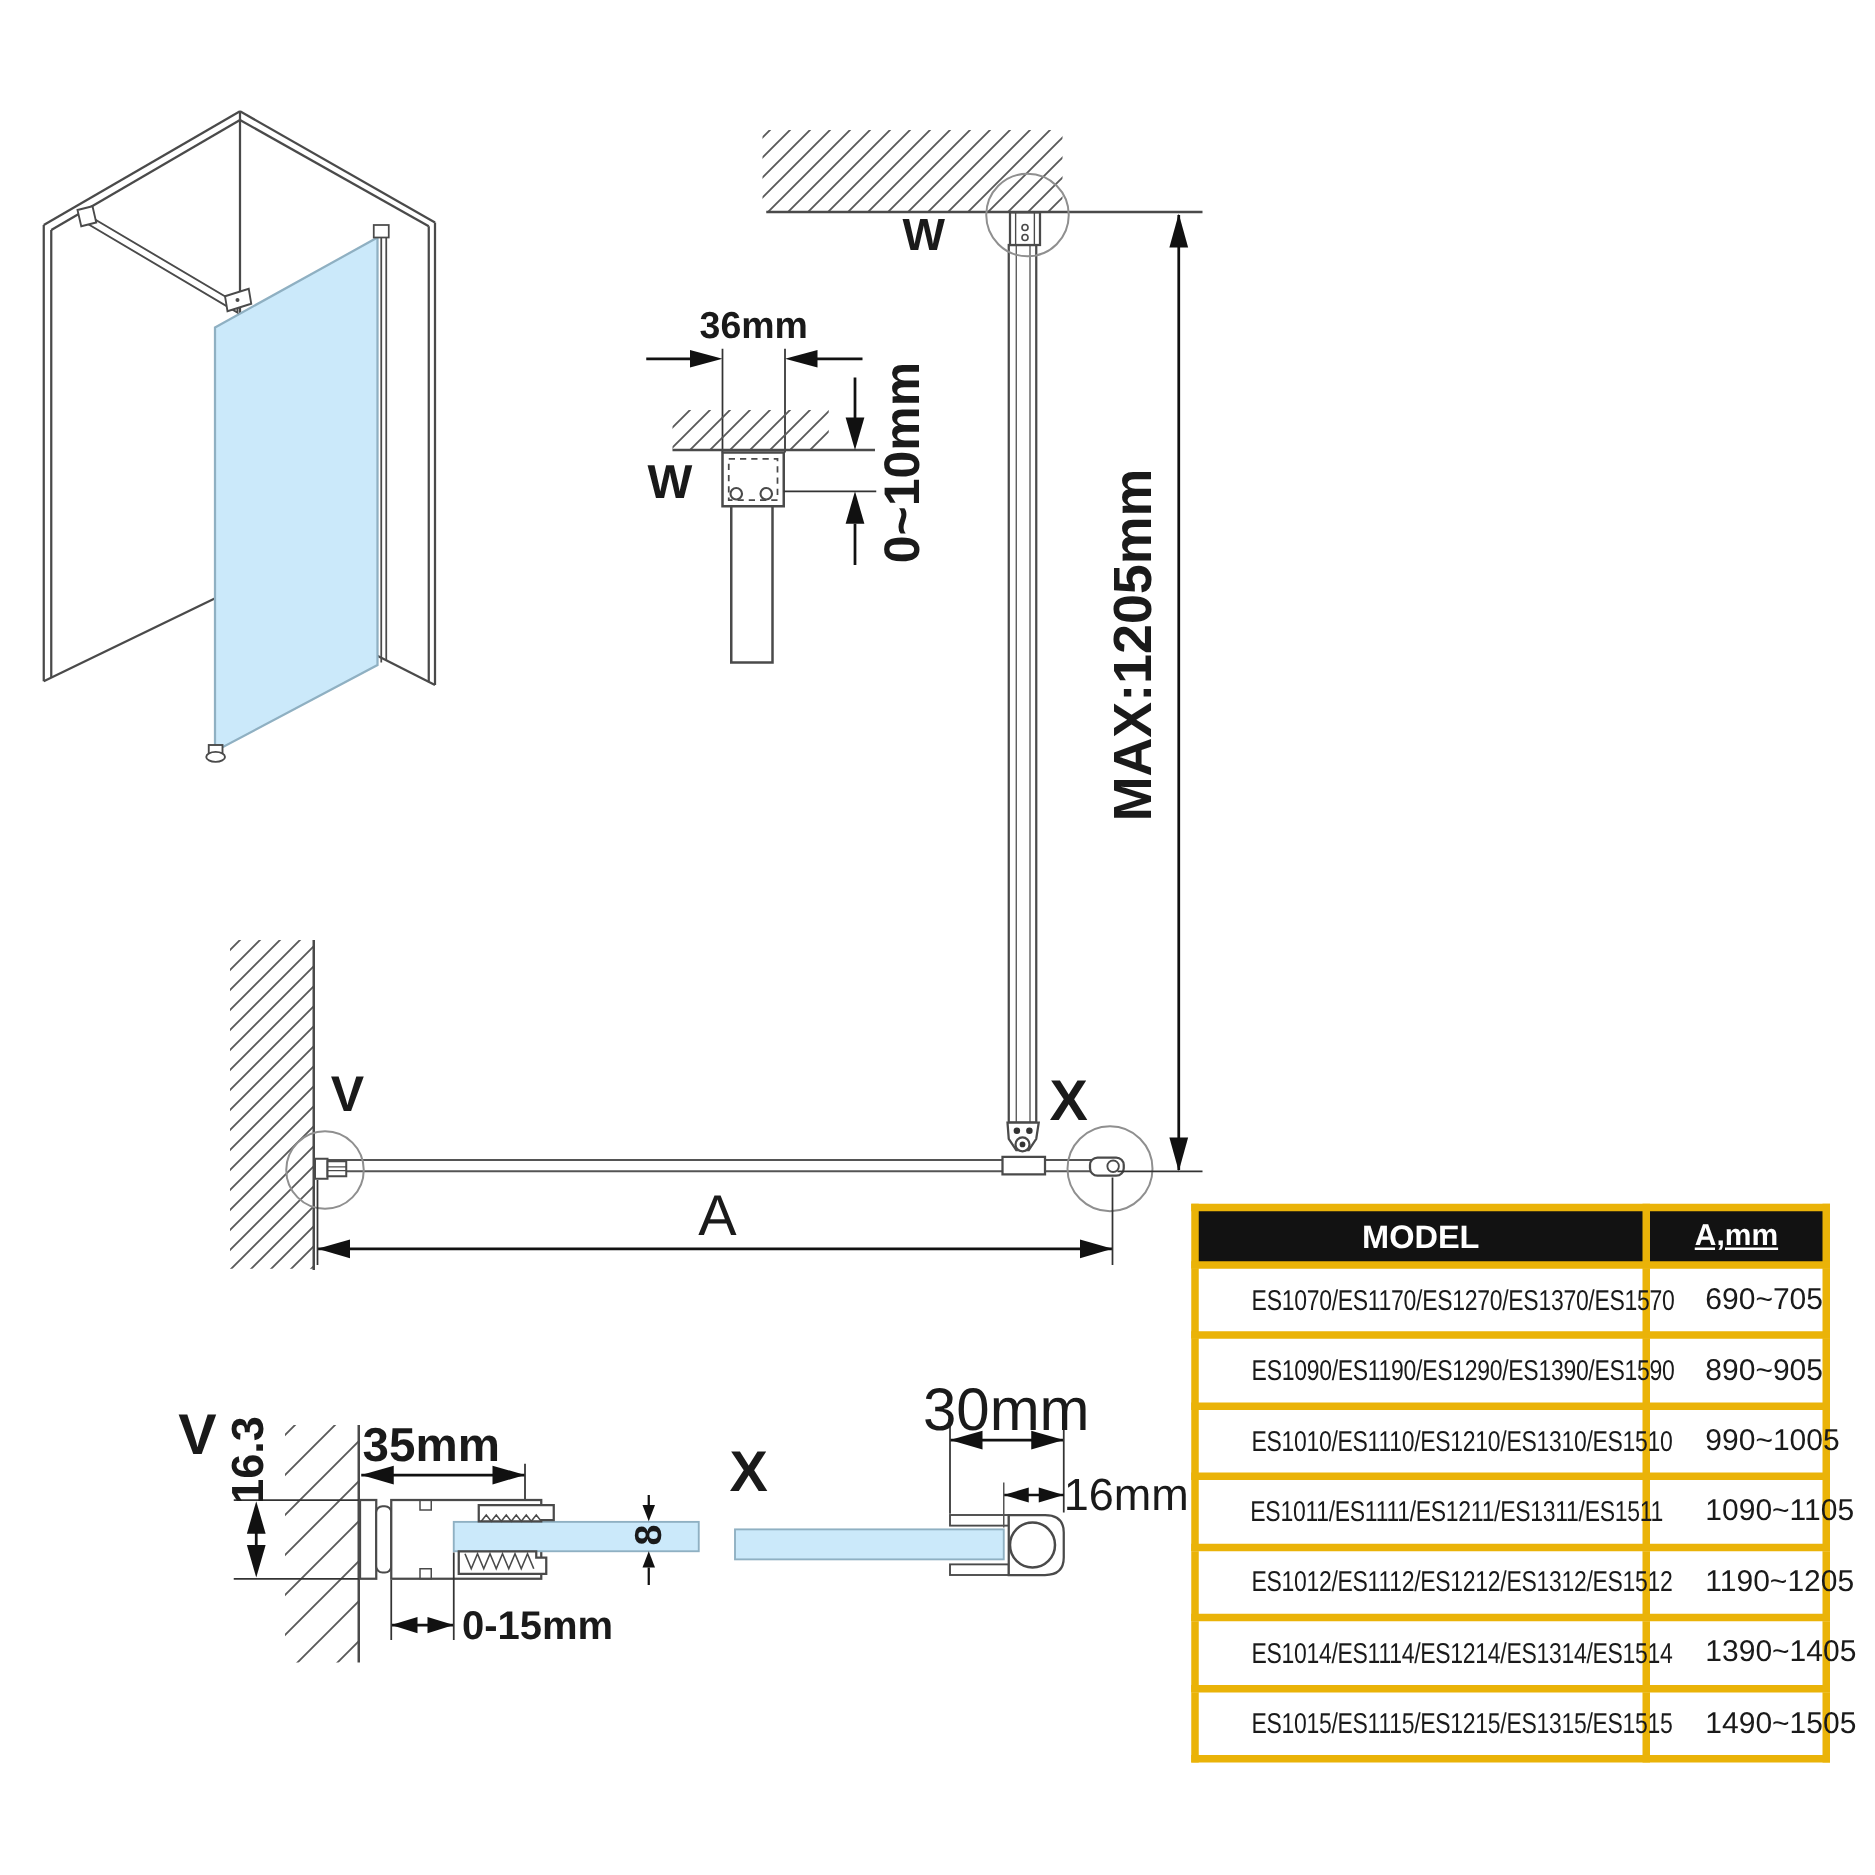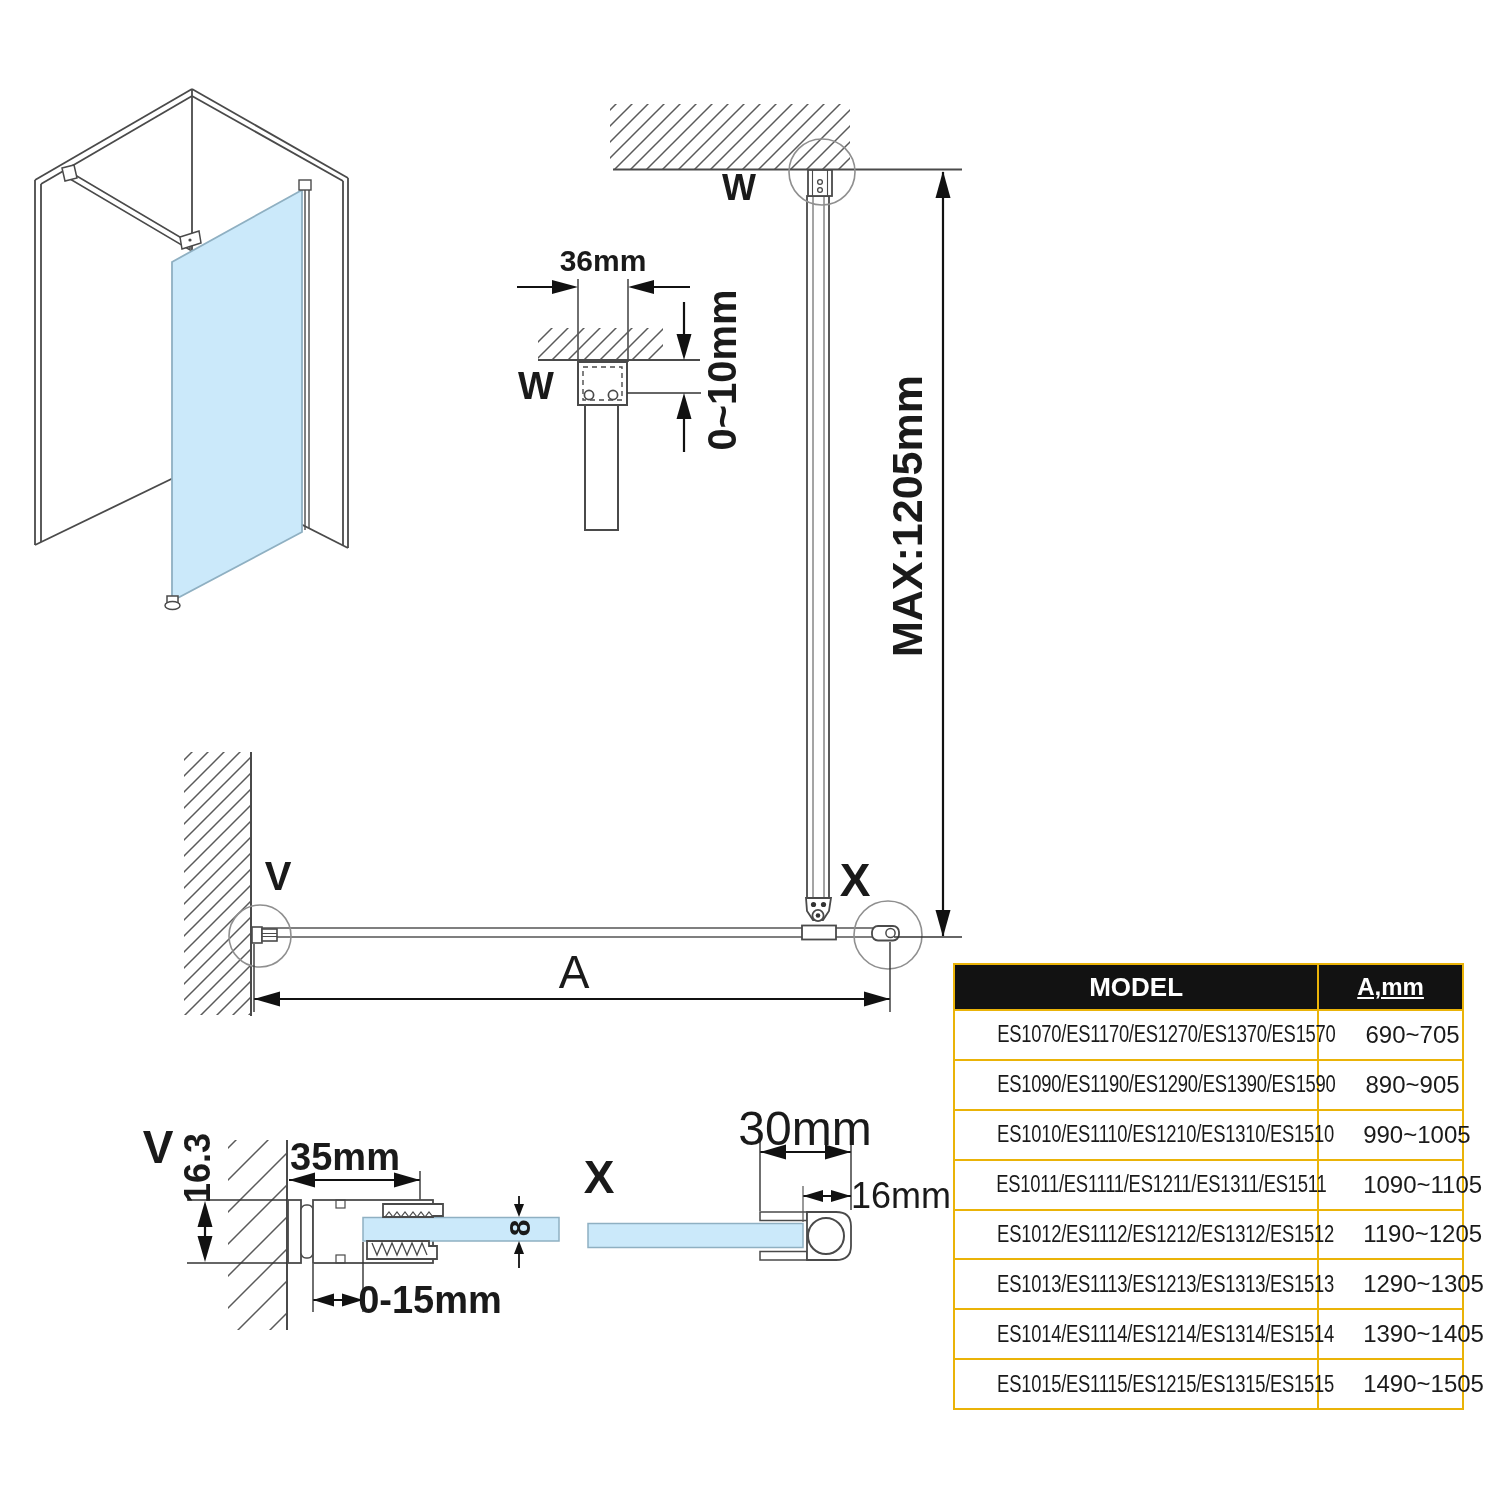--- a/index.html
+++ b/index.html
@@ -9,21 +9,21 @@
   }
   .art { position:absolute; left:0; top:0; }
   .label  { position:absolute; transform:translate(-50%,-50%); white-space:nowrap; line-height:1; }
   .rlabel { position:absolute; transform:translate(-50%,-50%) rotate(-90deg); white-space:nowrap; line-height:1; }
   .b { font-weight:bold; }
   
   .spec-table {
     position:absolute; left:953px; top:963px; width:511px; height:447px;
     border-collapse:collapse; table-layout:fixed;
   }
-  .spec-table th, .spec-table td { border:2px solid #eab308; padding:0; }
+  .spec-table th, .spec-table td { border:6px solid #eab308; padding:0; }
   .spec-table thead tr { height:46px; }
   .spec-table th {
     background:var(--table_header_bg,#121212); color:var(--table_header_text,#ffffff);
     font-weight:bold; font-size:26px; text-align:center;
   }
   .spec-table th.col-a { font-size:24px; }
   .col-model { width:357px; }
   .col-a { width:142px;text-decoration:underline; }
   .spec-table td { text-align:center; vertical-align:middle; }
   .spec-table td.model-cell span {
@@ -230,21 +230,21 @@
 
   <div class="label b" style="left:739px; top:188px; font-size:36px;">W</div>
   <div class="rlabel b" style="left:907px; top:516px; font-size:43px;">MAX:1205mm</div>
   <div class="label b" style="left:278px; top:876px; font-size:40px;">V</div>
   <div class="label b" style="left:855px; top:880px; font-size:46px;">X</div>
   <div class="label" style="left:574px; top:972px; font-size:46px;">A</div>
 
   <div class="label b" style="left:158px; top:1147px; font-size:46px;">V</div>
   <div class="rlabel b" style="left:198px; top:1168px; font-size:36px;">16.3</div>
   <div class="label b" style="left:345px; top:1157px; font-size:38px;">35mm</div>
-  <div class="label b" style="left:430px; top:1300px; font-size:38px;">0-15mm</div>
+  <div class="label b" style="left:430px; top:1300px; font-size:32px;">0-15mm</div>
   <div class="rlabel b" style="left:520px; top:1228px; font-size:30px;">8</div>
 
   <div class="label b" style="left:599px; top:1177px; font-size:46px;">X</div>
   <div class="label" style="left:805px; top:1129px; font-size:48px;">30mm</div>
   <div class="label" style="left:901px; top:1196px; font-size:36px;">16mm</div>
 
   <table class="spec-table">
     <colgroup>
         <col class="col-model">
         <col class="col-a">
@@ -270,24 +270,20 @@
       </tr>
       <tr>
         <td class="model-cell"><span>ES1011/ES1111/ES1211/ES1311/ES1511</span></td>
         <td class="a-cell">1090~1105</td>
       </tr>
       <tr>
         <td class="model-cell"><span>ES1012/ES1112/ES1212/ES1312/ES1512</span></td>
         <td class="a-cell">1190~1205</td>
       </tr>
       <tr>
-        <td class="model-cell"><span>ES1013/ES1113/ES1213/ES1313/ES1513</span></td>
-        <td class="a-cell">1290~1305</td>
-      </tr>
-      <tr>
         <td class="model-cell"><span>ES1014/ES1114/ES1214/ES1314/ES1514</span></td>
         <td class="a-cell">1390~1405</td>
       </tr>
       <tr>
         <td class="model-cell"><span>ES1015/ES1115/ES1215/ES1315/ES1515</span></td>
         <td class="a-cell">1490~1505</td>
       </tr>
     </tbody>
   </table>
 

